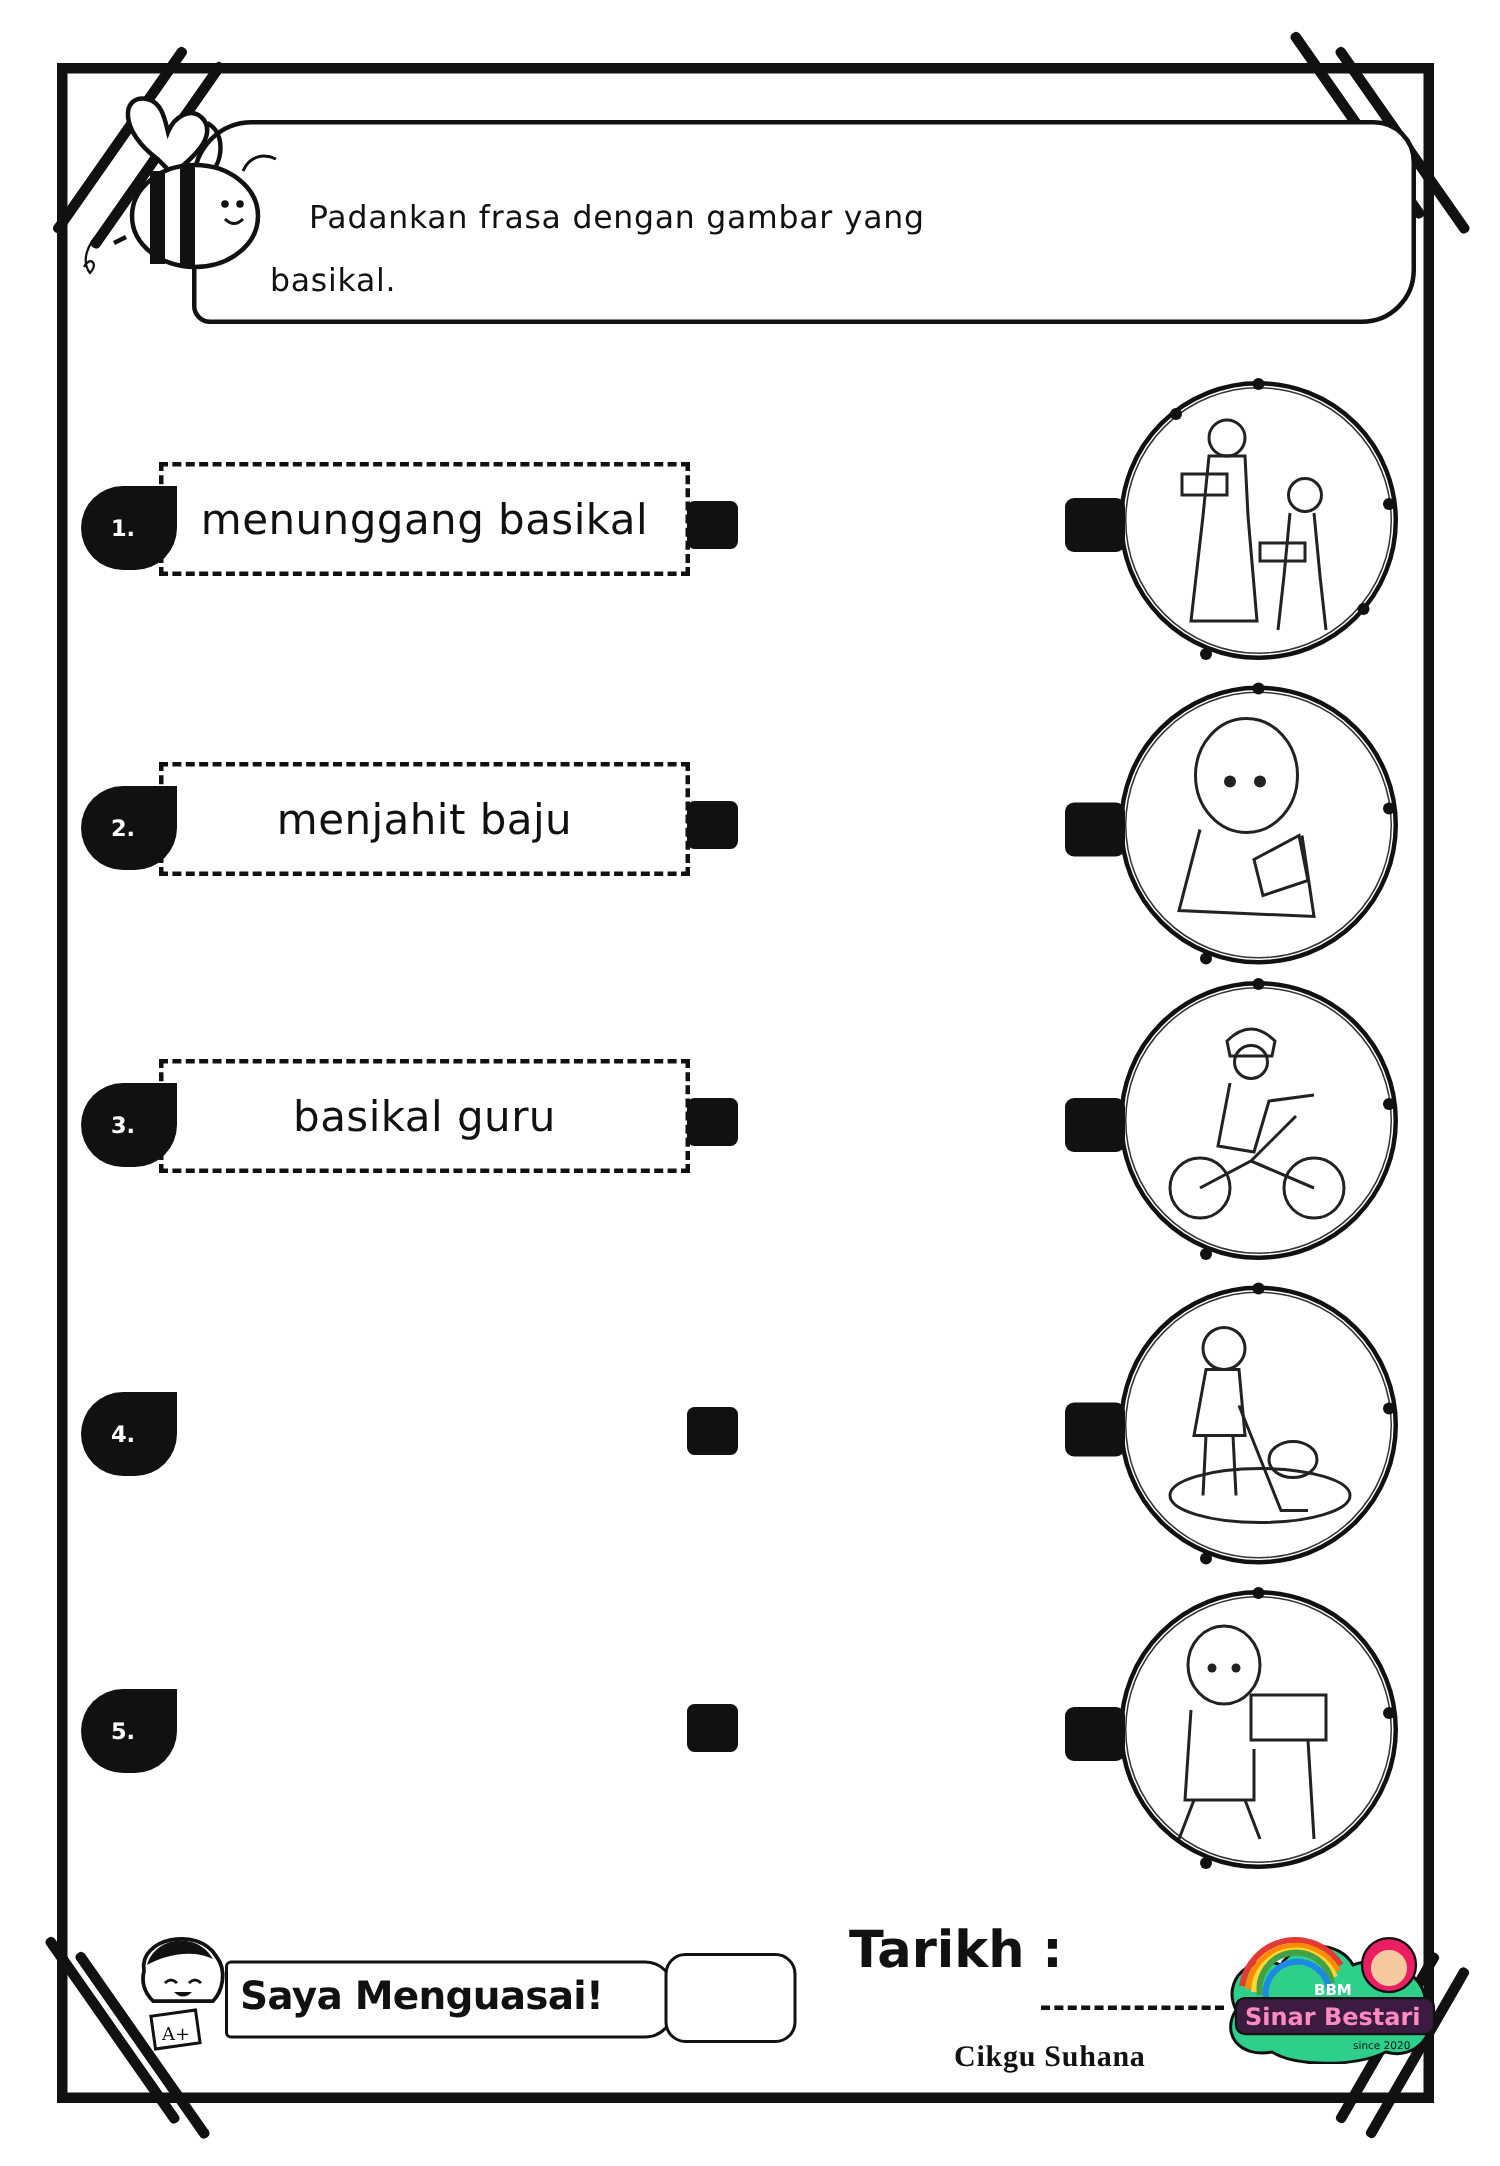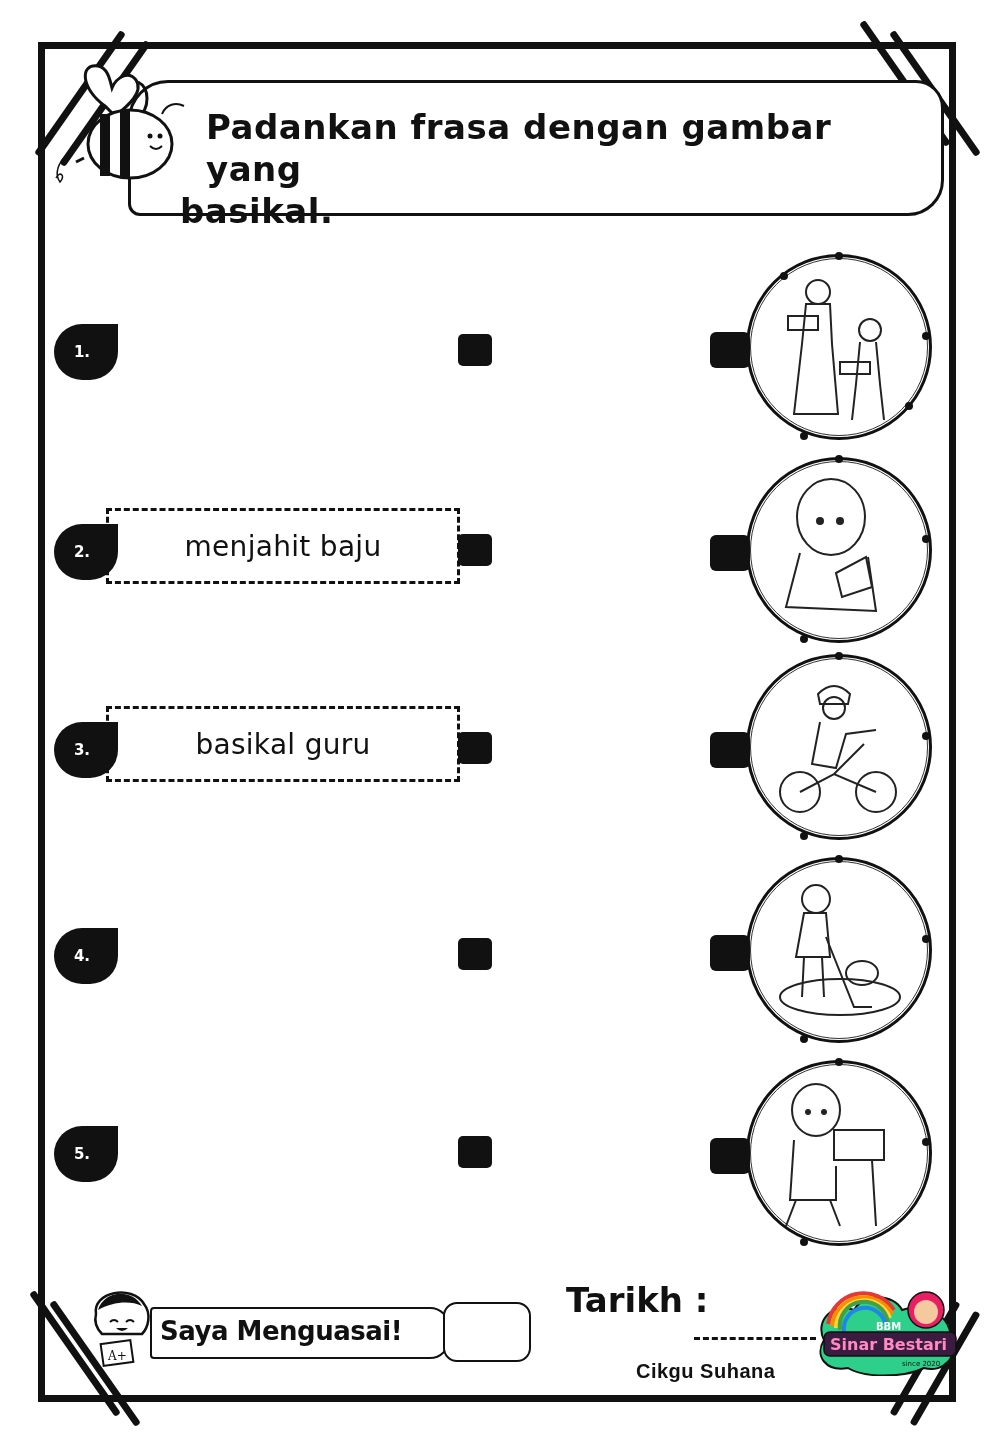--- a/index.html
+++ b/index.html
@@ -2,21 +2,21 @@
 <html><head>
 <meta charset="utf-8">
 <style>
   html, body { margin:0; padding:0; background:#ffffff; }
   body { width:1000px; height:1444px; position:relative; overflow:hidden; font-family:"DejaVu Sans", sans-serif; color:#111; }
 
   .frame { position:absolute; left:38px; top:42px; width:918px; height:1360px; border:7px solid #111; box-sizing:border-box; }
   .tape { position:absolute; background:#111; height:7px; border-radius:3px; transform-origin:center; }
 
   .title-box { position:absolute; left:128px; top:80px; width:816px; height:136px; border:3px solid #111; border-radius:40px 28px 36px 12px; box-sizing:border-box; background:#fff; }
-  .title-text { position:absolute; left:180px; top:106px; width:720px; font-family:"DejaVu Sans", sans-serif; font-weight:bold; font-size:34px; line-height:42px; letter-spacing:0.5px; }
+  .title-text { position:absolute; left:180px; top:124px; width:720px; font-family:"DejaVu Sans", sans-serif; font-weight:normal; font-size:21px; line-height:42px; letter-spacing:0.5px; }
   .title-text .l1 { display:block; padding-left:26px; }
   .title-text .l2 { display:block; }
 
   .bee { position:absolute; left:50px; top:58px; width:140px; height:140px; }
 
   .item { position:absolute; left:54px; width:440px; height:80px; }
   .item .box { position:absolute; left:52px; top:0; width:354px; height:76px; border:3px dashed #111; box-sizing:border-box; background:#fff; display:flex; align-items:center; justify-content:center; }
   .item .box span { font-family:"DejaVu Sans", sans-serif; font-size:28px; letter-spacing:0.3px; color:#111; }
   .item .num { position:absolute; left:0; top:16px; width:64px; height:56px; background:#111; border-radius:30px 0 30px 30px; color:#fff; font-weight:bold; font-size:15px; display:flex; align-items:center; justify-content:center; padding-right:8px; box-sizing:border-box; }
   .item .tab { position:absolute; left:404px; top:26px; width:34px; height:32px; background:#111; border-radius:5px; }
@@ -27,21 +27,21 @@
   .pic .tab { position:absolute; left:0; top:80px; width:40px; height:36px; background:#111; border-radius:6px; }
   .pic .dot { position:absolute; width:8px; height:8px; background:#111; border-radius:50%; }
   .pic svg { position:absolute; left:66px; top:22px; }
 
   .footer-banner { position:absolute; left:150px; top:1307px; width:300px; height:52px; border:2px solid #111; border-radius:4px 20px 20px 4px; box-sizing:border-box; background:#fff; }
   .footer-label { position:absolute; left:160px; top:1316px; font-family:"DejaVu Sans", sans-serif; font-weight:bold; font-size:26px; letter-spacing:-0.5px; }
   .score-box { position:absolute; left:443px; top:1302px; width:88px; height:60px; border:2px solid #111; border-radius:14px; box-sizing:border-box; background:#fff; }
   .kid { position:absolute; left:82px; top:1284px; width:80px; height:84px; }
   .date-label { position:absolute; left:566px; top:1280px; font-family:"DejaVu Sans", sans-serif; font-weight:bold; font-size:34px; }
   .date-line { position:absolute; left:694px; top:1337px; width:122px; border-bottom:3px dashed #111; }
-  .signature { position:absolute; left:636px; top:1360px; font-family:Liberation Sans, sans-serif; font-size:20px; font-weight:bold; letter-spacing:0.5px; }
+  .signature { position:absolute; left:636px; top:1360px; font-family:Liberation Serif, serif; font-size:20px; font-weight:bold; letter-spacing:0.5px; }
   .logo { position:absolute; left:814px; top:1280px; width:150px; height:96px; }
 </style>
 </head>
 <body>
 
 <div class="frame"></div>
 <div class="tape" style="left:5px;top:90px;width:150px;transform:rotate(-55deg);"></div>
 <div class="tape" style="left:30px;top:100px;width:150px;transform:rotate(-55deg);"></div>
 <div class="tape" style="left:830px;top:80px;width:150px;transform:rotate(55deg);"></div>
 <div class="tape" style="left:860px;top:90px;width:150px;transform:rotate(55deg);"></div>
@@ -63,20 +63,23 @@
   <path d="M112 56 C116 46 126 44 134 48" fill="none" stroke="#111" stroke-width="2"></path>
   <path d="M34 100 L26 104" stroke="#111" stroke-width="3"></path>
   <path d="M18 96 C8 104 4 116 10 124 C16 118 10 112 6 120" fill="none" stroke="#111" stroke-width="1.5"></path>
 </svg>
 <div class="title-text">
   <span class="l1">Padankan frasa dengan gambar yang</span>
   <span class="l2">basikal.</span>
 </div>
 
 <div class="item" style="top:308px;">
+  <div class="box">
+      <span>menunggang basikal</span>
+    </div>
   <div class="num">1.</div>
   <div class="tab"></div>
 </div>
 <div class="item" style="top:508px;">
   <div class="box">
       <span>menjahit baju</span>
     </div>
   <div class="num">2.</div>
   <div class="tab"></div>
 </div>

